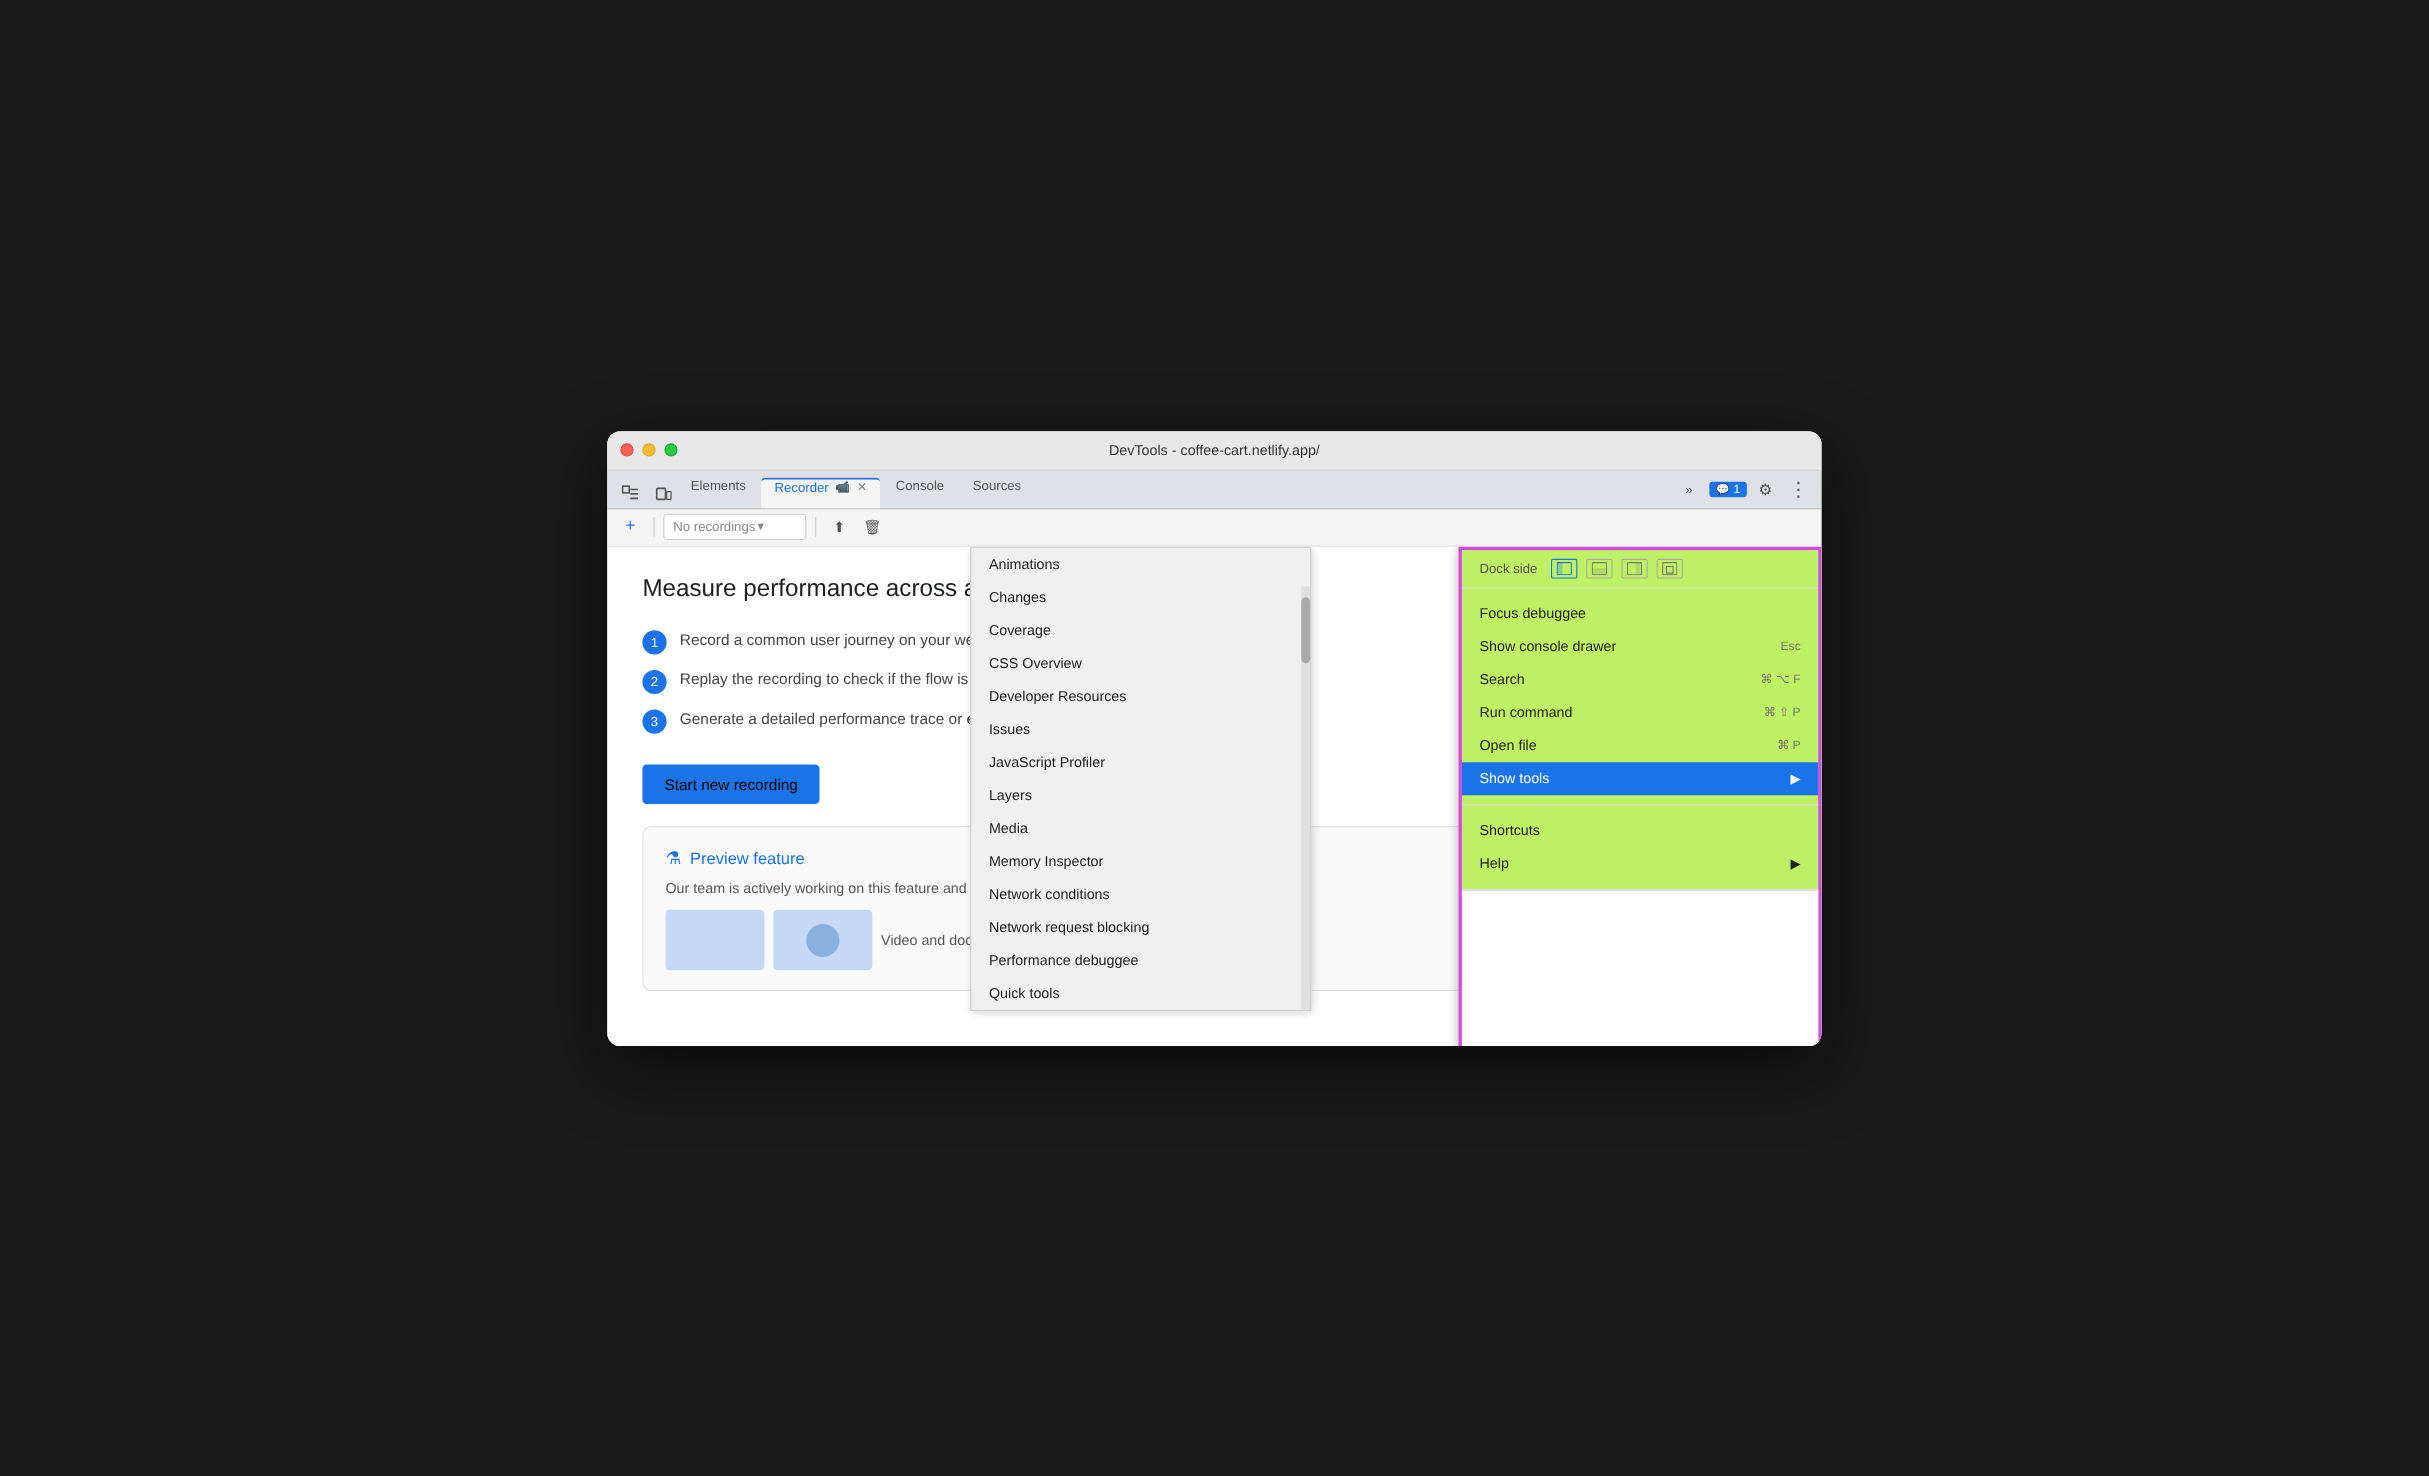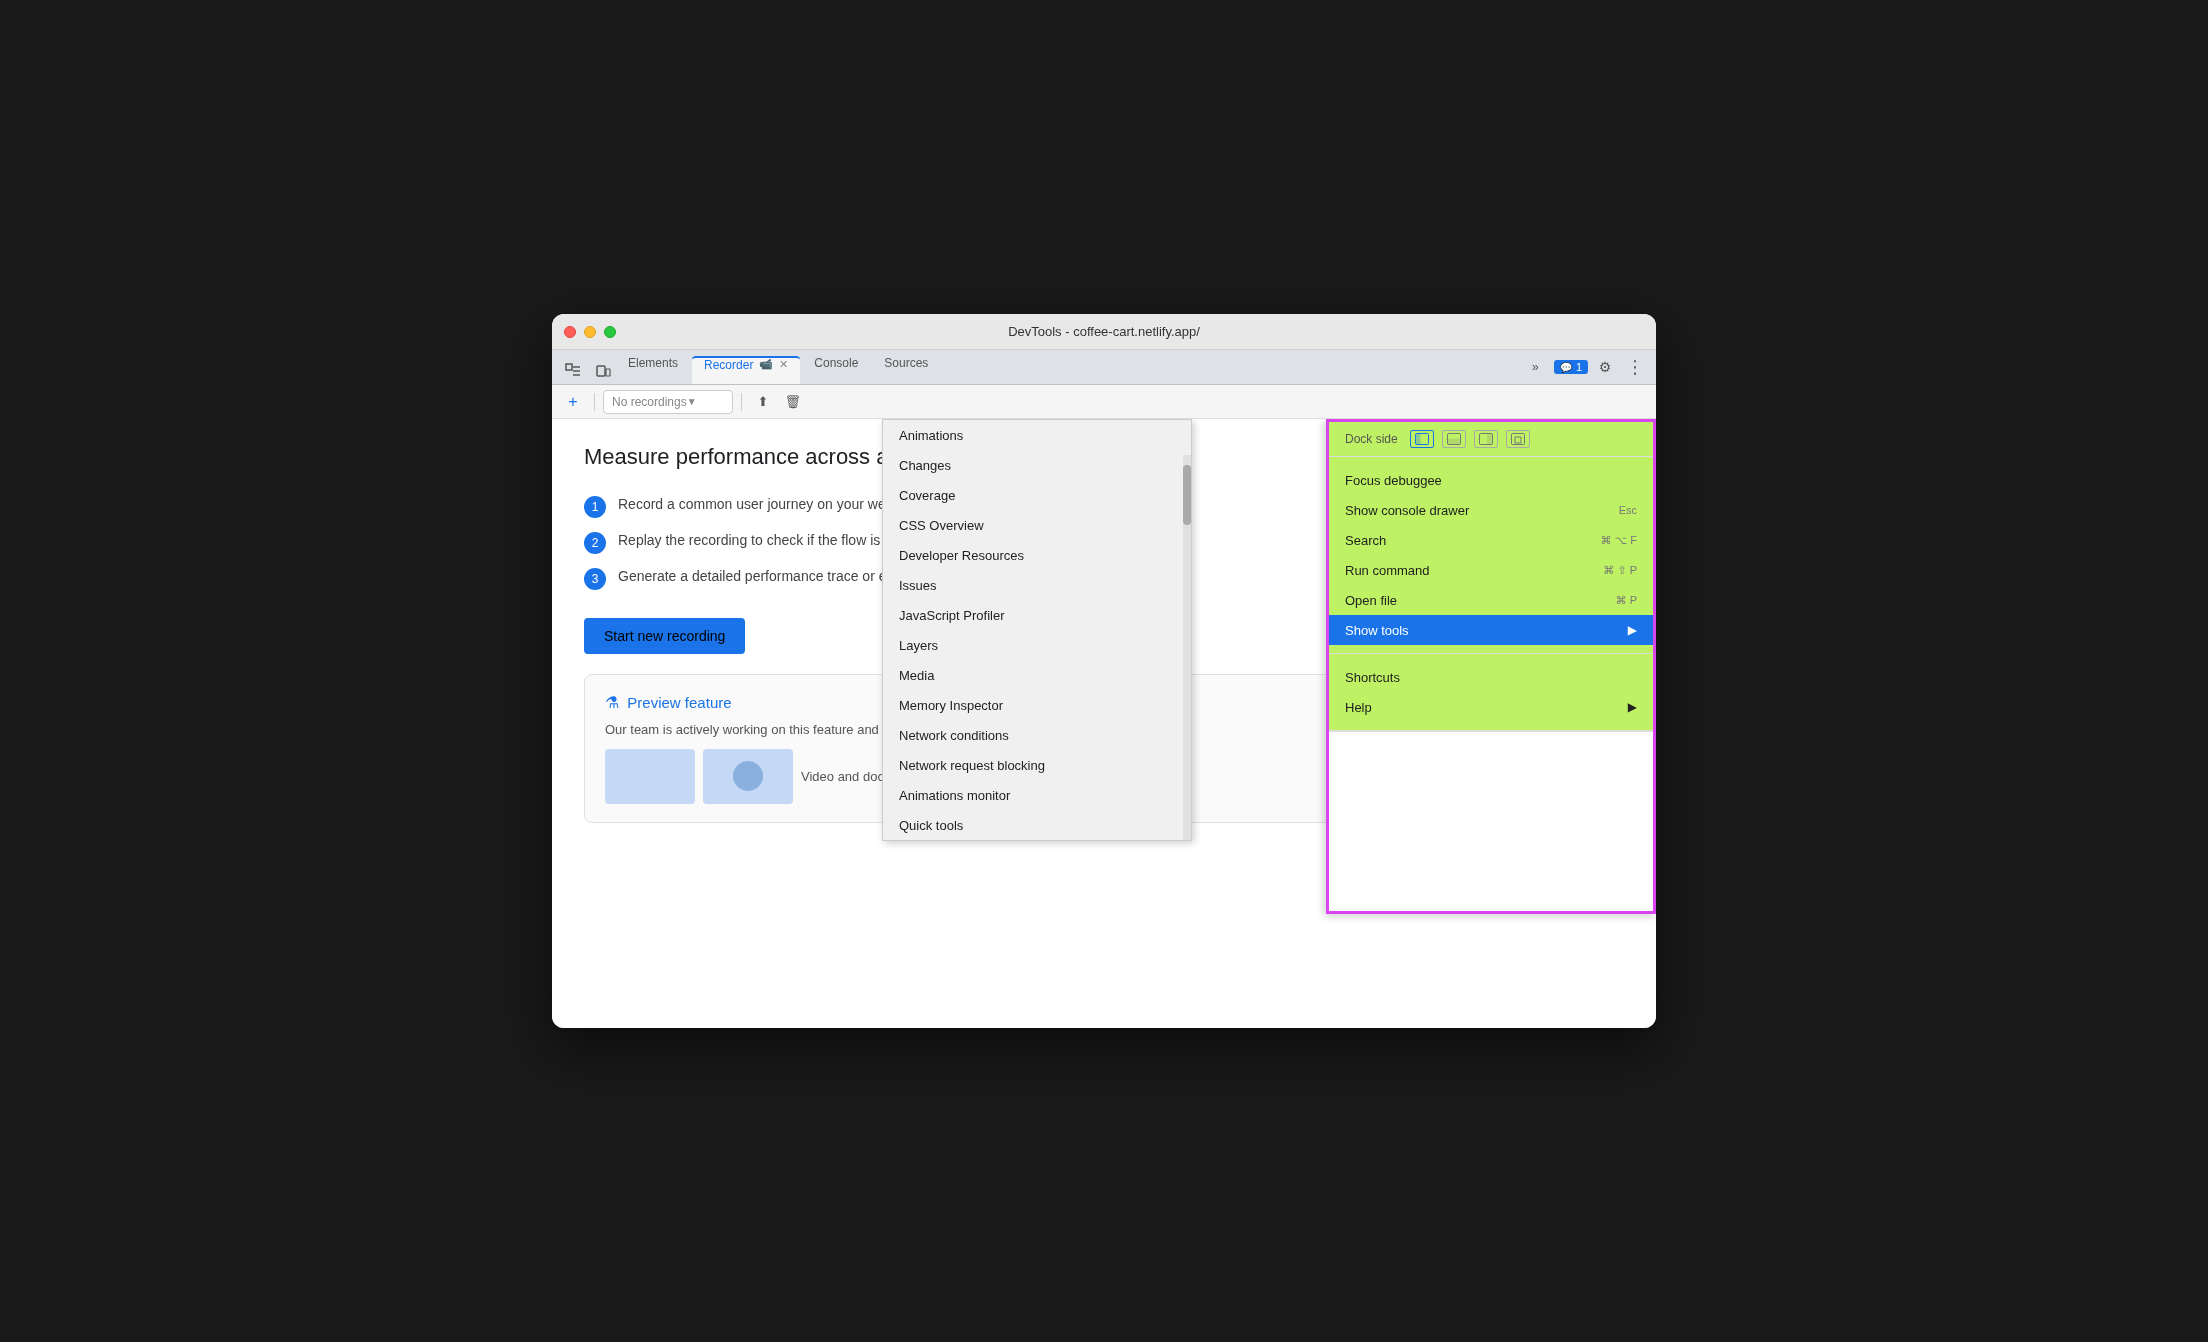--- a/index.html
+++ b/index.html
@@ -6,21 +6,21 @@
     body {
       background: #1a1a1a;
       display: flex;
       justify-content: center;
       align-items: center;
       min-height: 100vh;
       font-family: -apple-system, BlinkMacSystemFont, 'Helvetica Neue', Arial, sans-serif;
     }
     .window {
       width: 1104px;
-      height: 714px;
+      height: 559px;
       background: #f5f5f5;
       border-radius: 12px;
       box-shadow: 0 20px 60px rgba(0,0,0,0.6);
       overflow: hidden;
       display: flex;
       flex-direction: column;
     }
     .title-bar {
       background: #e8e8e8;
       height: 36px;
@@ -468,21 +468,21 @@
             <div class="dropdown-item">Coverage</div>
             <div class="dropdown-item">CSS Overview</div>
             <div class="dropdown-item">Developer Resources</div>
             <div class="dropdown-item">Issues</div>
             <div class="dropdown-item">JavaScript Profiler</div>
             <div class="dropdown-item">Layers</div>
             <div class="dropdown-item">Media</div>
             <div class="dropdown-item">Memory Inspector</div>
             <div class="dropdown-item">Network conditions</div>
             <div class="dropdown-item">Network request blocking</div>
-            <div class="dropdown-item">Animations monitor</div>
+            <div class="dropdown-item">Performance debuggee</div>
             <div class="dropdown-item">Quick tools</div>
 
           </div>
 
           <div class="scrollbar-indicator">
             <div class="scrollbar-thumb"></div>
           </div>
         </div>
 
         <div class="right-dropdown">

